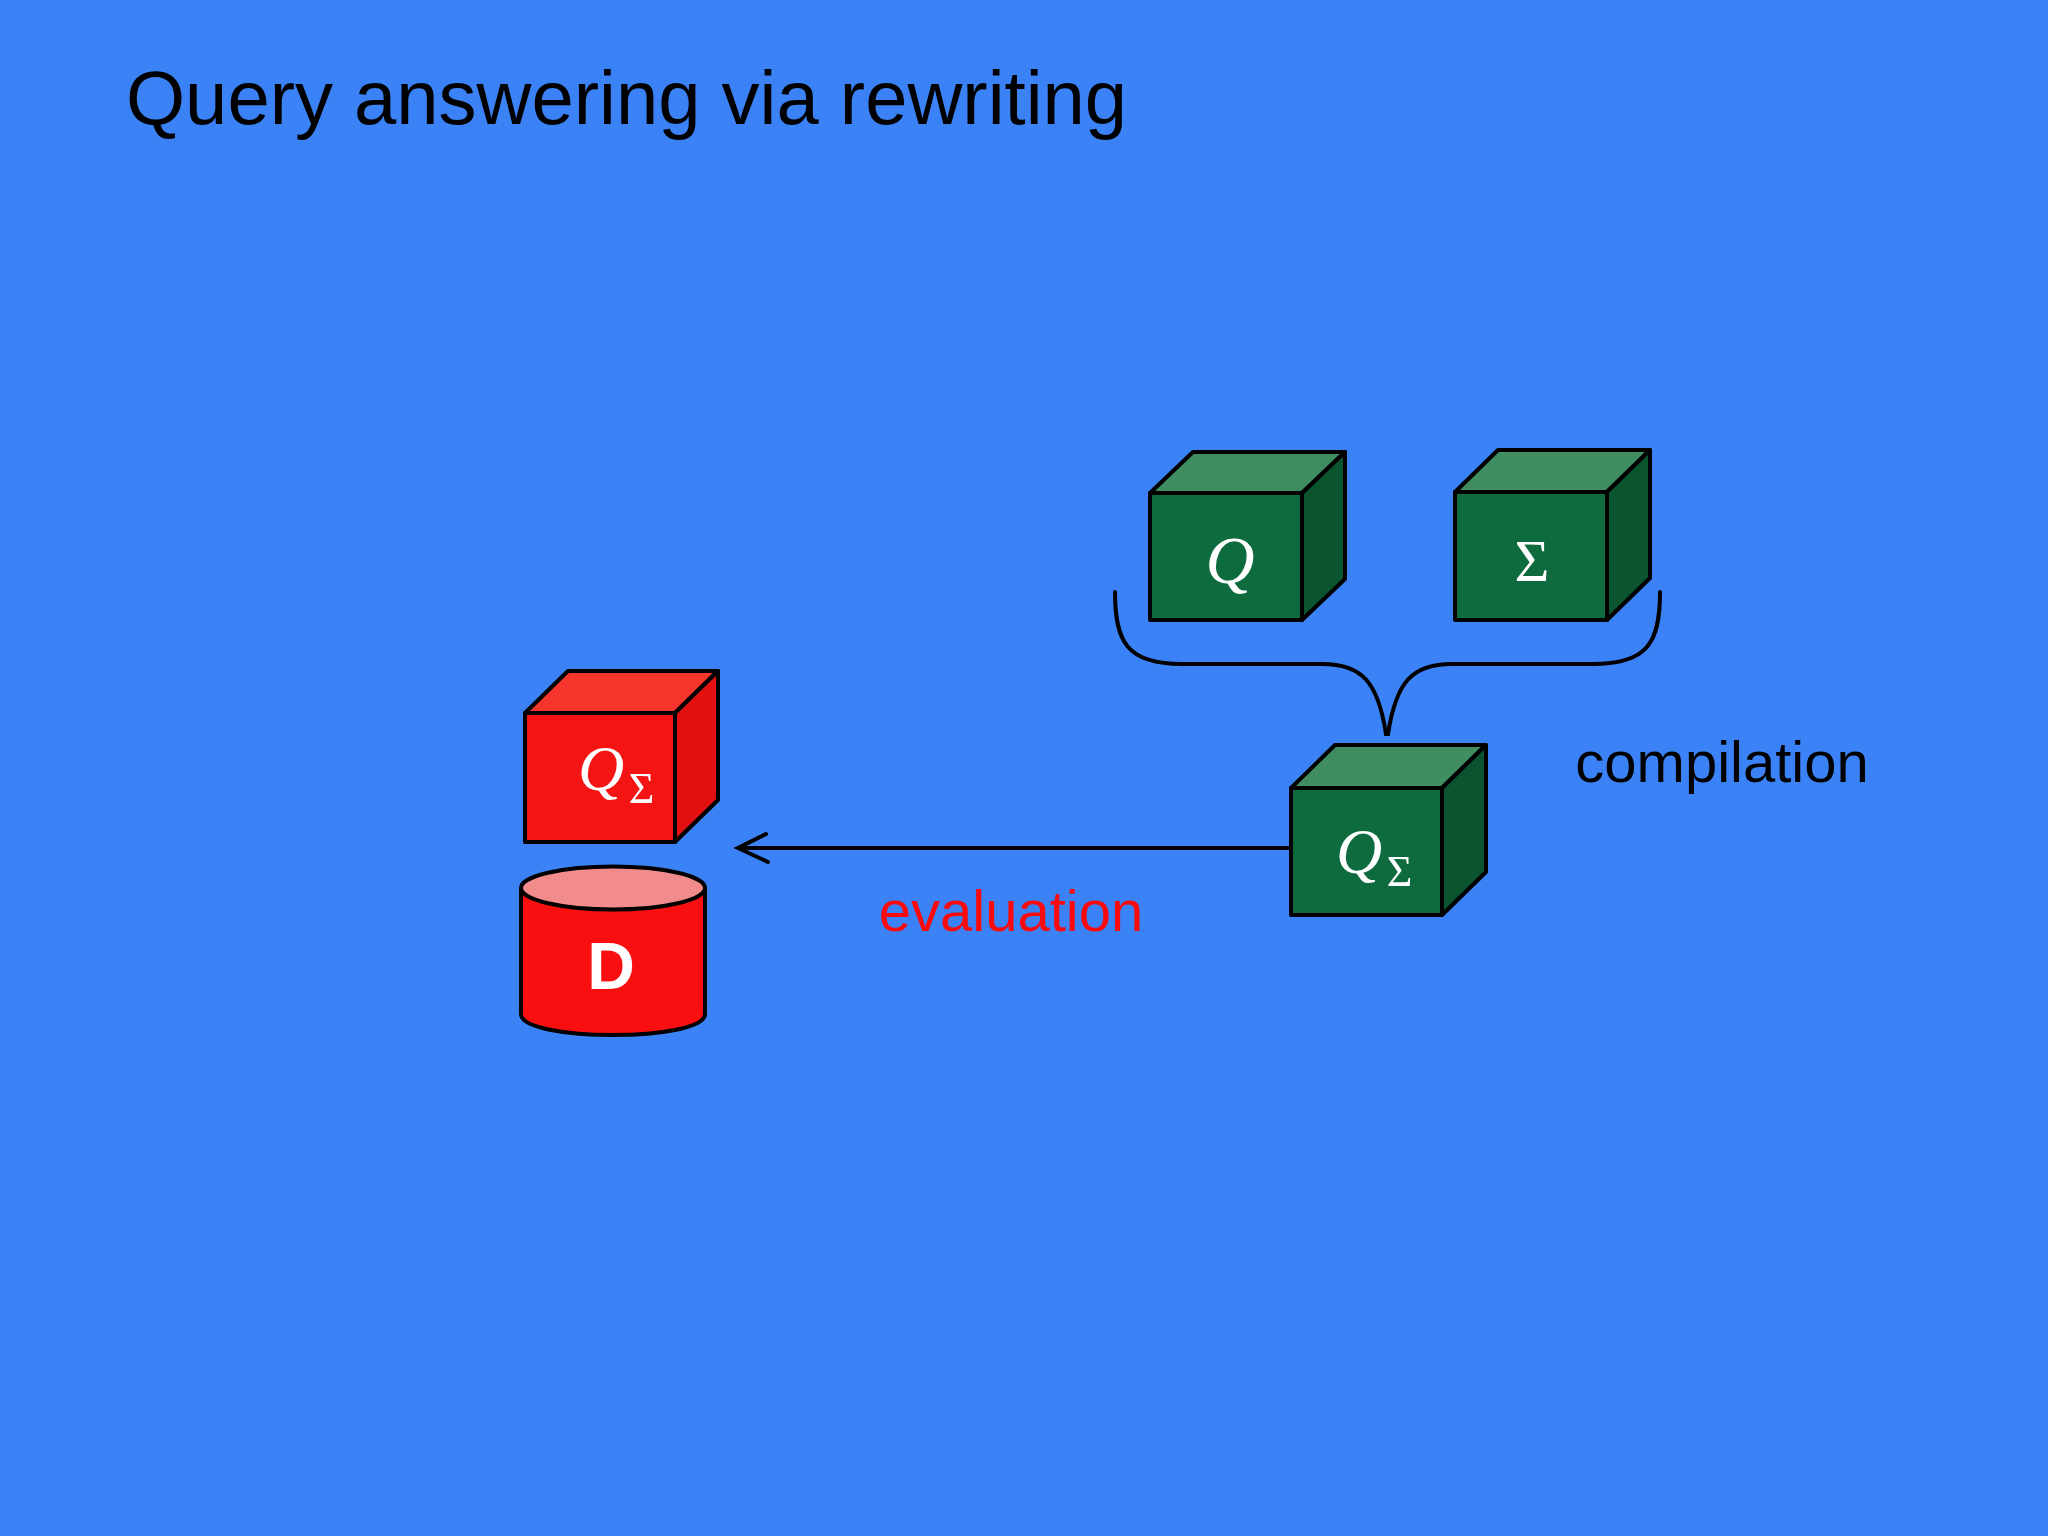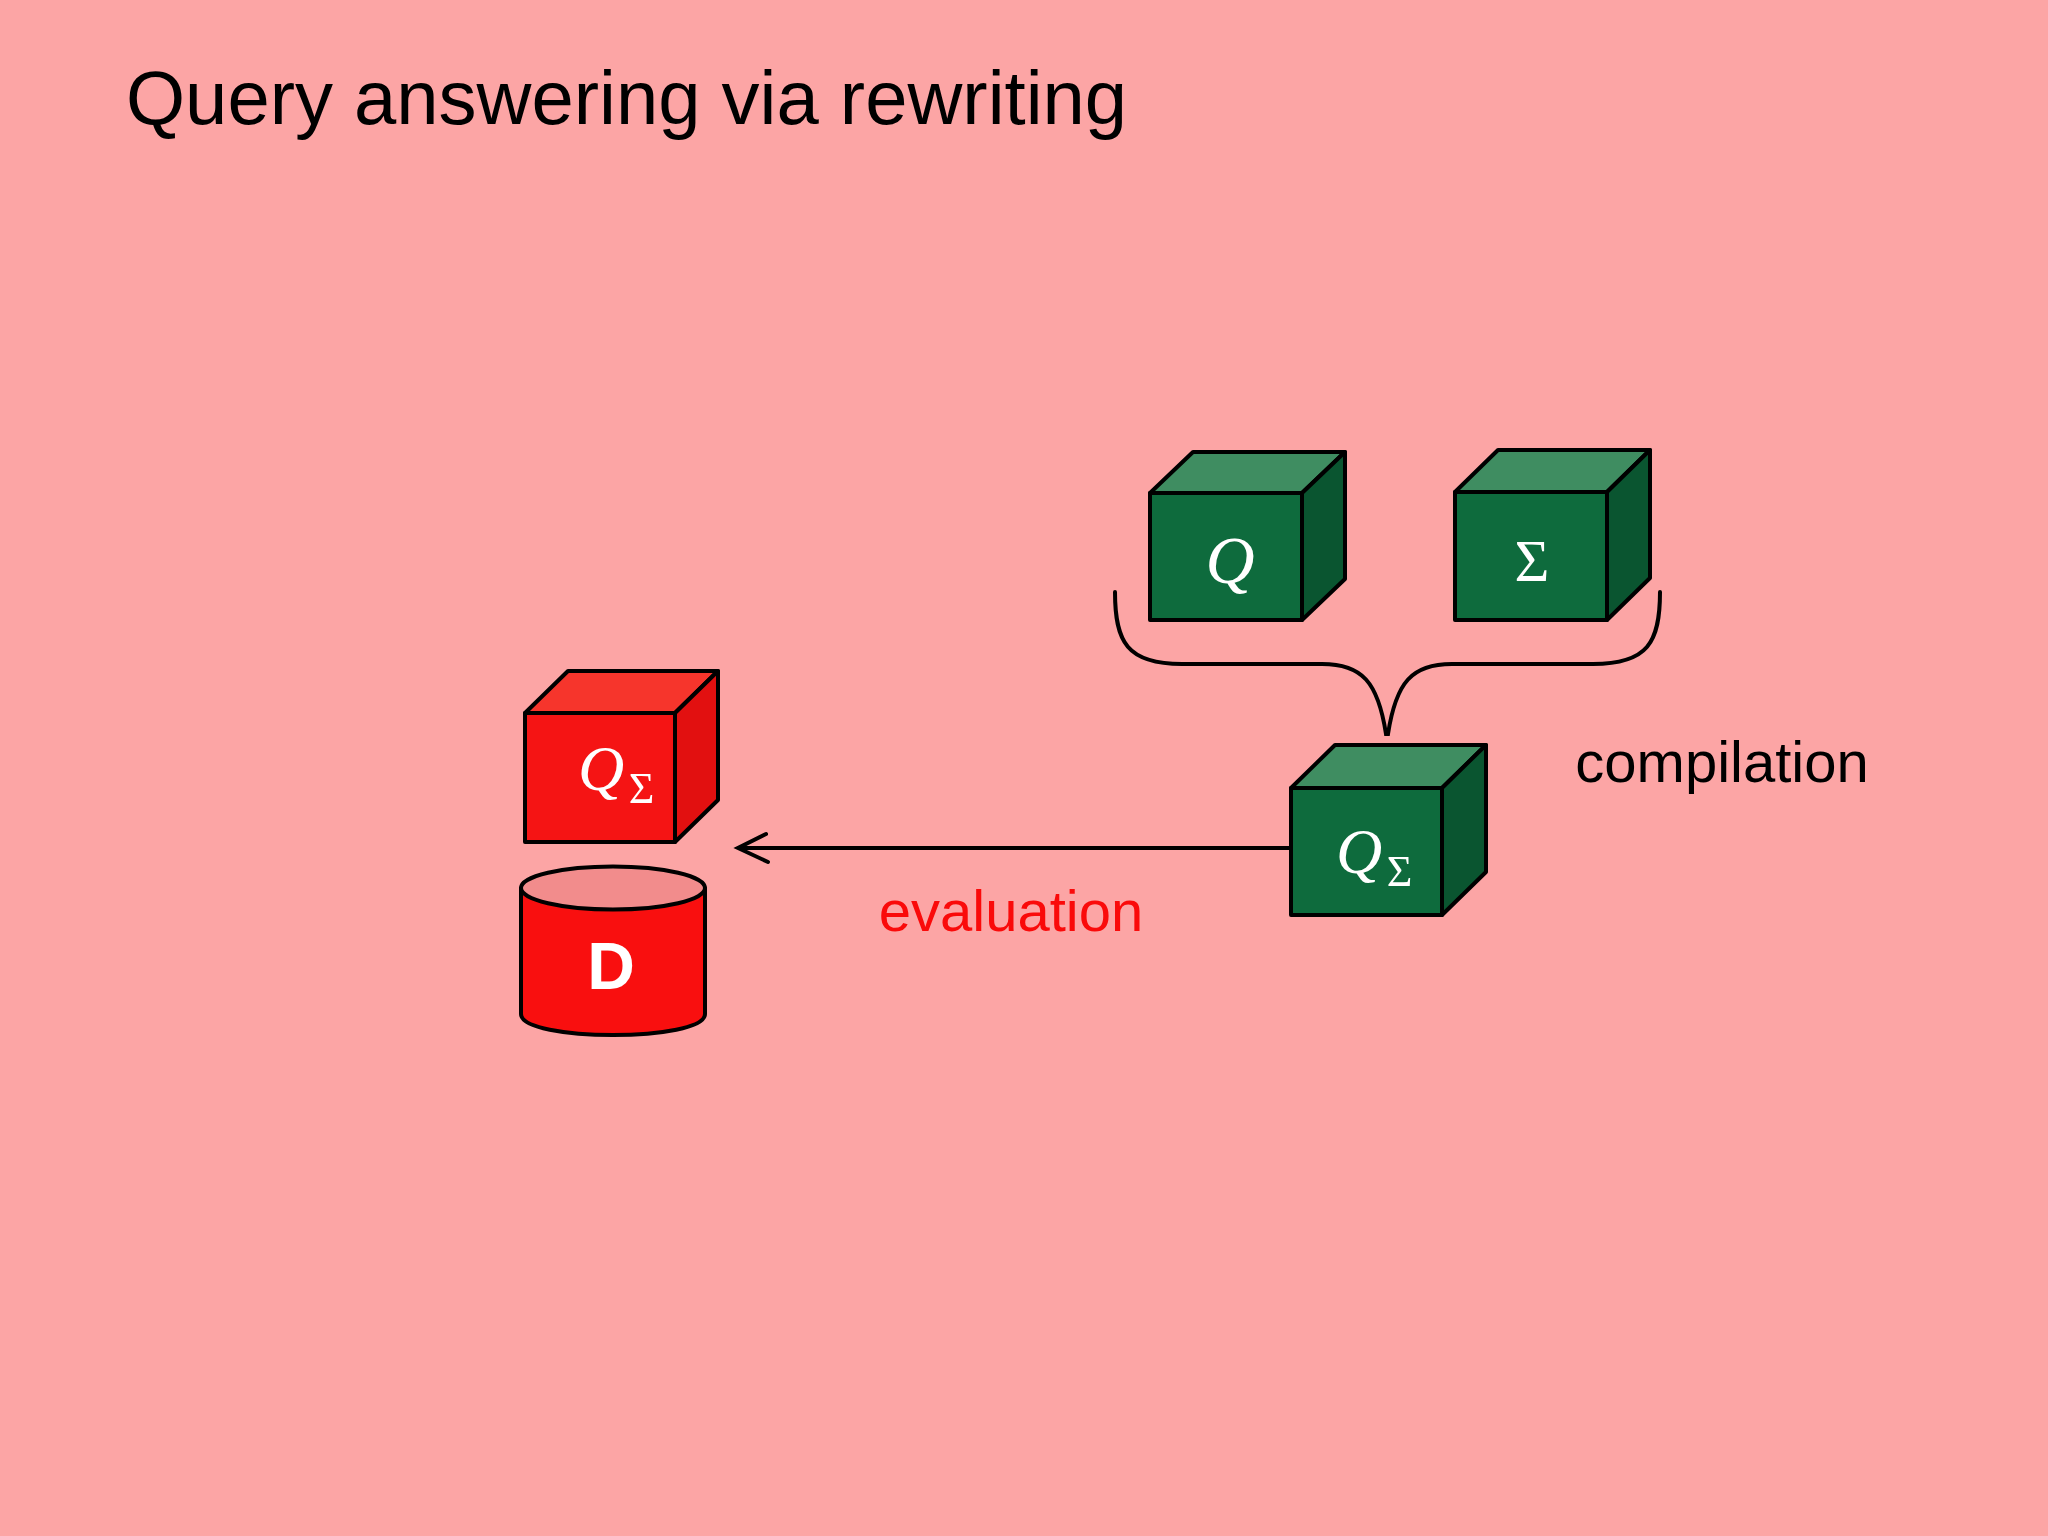--- a/index.html
+++ b/index.html
@@ -1,20 +1,20 @@
 <!DOCTYPE html>
 <html style="--ink: #000000; --label_white: #ffffff; --green_front: #0e6b3d; --green_top: #3f8d61; --green_side: #0a5530; --red_front: #f51414; --red_top: #f6352c; --red_side: #e21010; --cyl_body: #f90f0f; --cyl_top: #f28c8c; --eval_red: #fa0a0a;"><head>
 <meta charset="utf-8">
 <style>
   html, body { margin: 0; padding: 0; background: #ffffff; }
   .slide {
     position: relative;
     width: 2048px;
     height: 1536px;
-    background: #fca5a5;
+    background: #3b82f6;
     overflow: hidden;
     font-family: "Liberation Sans", sans-serif;
   }
   .slide-title {
     position: absolute;
     left: 126px;
     top: 56px;
     font-size: 76px;
     line-height: 1.1;
     color: var(--ink, #000);

